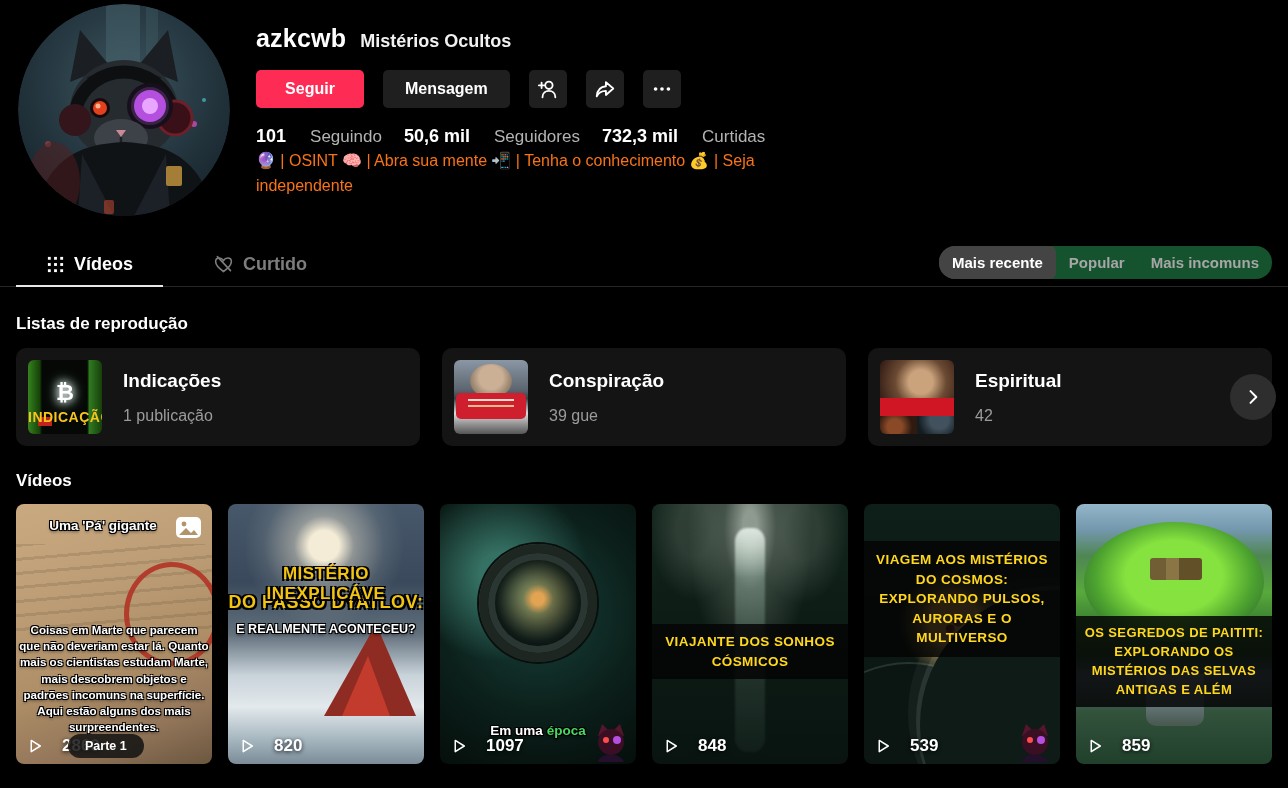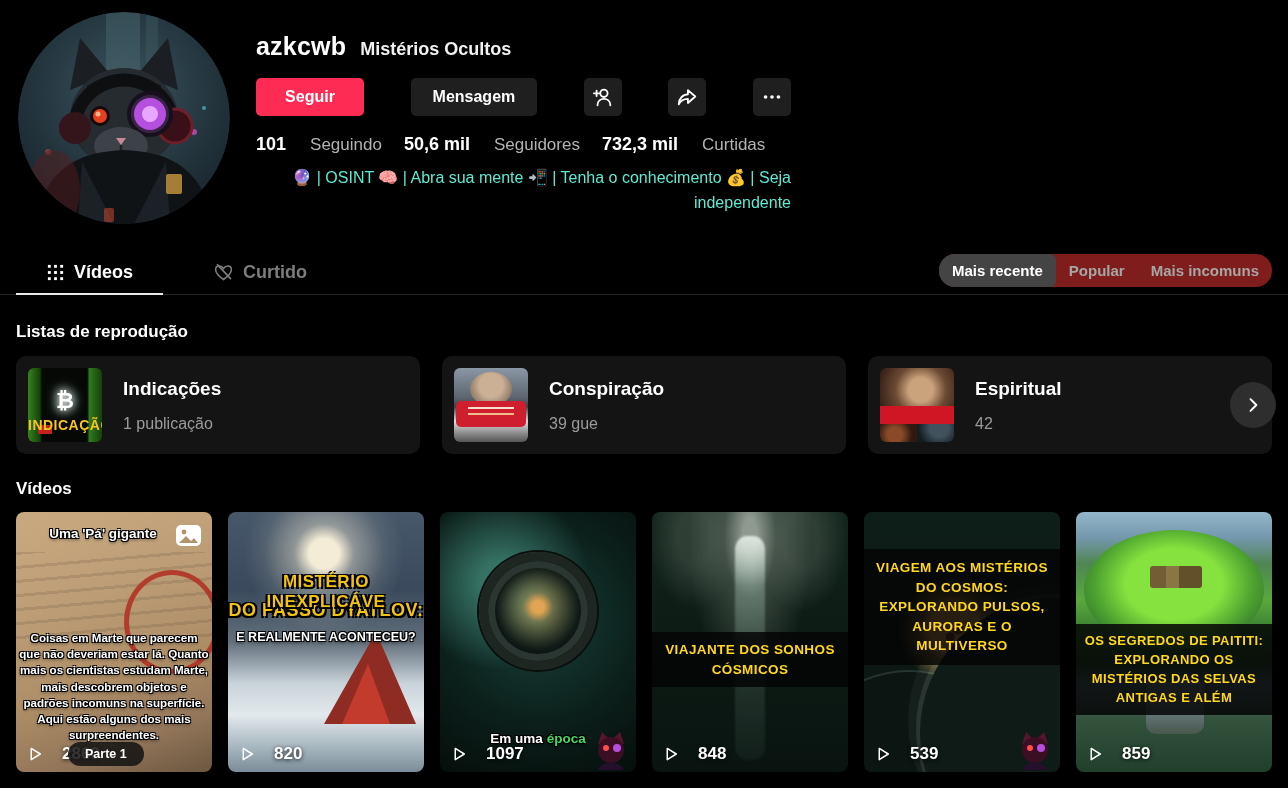--- a/index.html
+++ b/index.html
@@ -1,45 +1,45 @@
 <!DOCTYPE html>
 <html><head>
 <meta charset="utf-8">
 <style>
   * { margin:0; padding:0; box-sizing:border-box; }
   html,body { width:1288px; height:788px; background:#000; overflow:hidden;
               font-family:"Liberation Sans", sans-serif; color:#fff; }
 
   
-  .header { display:flex; gap:26px; padding:12px 0 0 18px; }
+  .header { display:flex; gap:26px; padding:4px 0 0 18px; }
   .avatar { width:212px; height:212px; border-radius:50%; overflow:hidden; flex-shrink:0; }
   .info { padding-top:20px; }
   .title-row { display:flex; align-items:baseline; gap:14px; }
   .username { font-size:25px; font-weight:700; letter-spacing:.2px; }
   .nickname { font-size:18px; font-weight:600; color:#f1f1f1; }
-  .btn-row { display:flex; gap:9px; margin-top:17px;justify-content:space-between; }
+  .btn-row { display:flex; gap:19px; margin-top:17px; }
   .btn { border:none; cursor:pointer; font-family:inherit; font-weight:700; font-size:16px;
          border-radius:5px; height:38px; display:flex; align-items:center; justify-content:center; }
   .btn-follow { background:#fe2c55; color:#fff; width:108px; }
   .btn-message { background:#1f1f1f; color:#fff; padding:0 22px; }
   .btn-icon { background:#1f1f1f; width:38px; }
   .stats { display:flex; gap:22px; margin-top:18px; align-items:baseline; }
   .stat { display:flex; gap:24px; align-items:baseline; }
   .stat b { font-size:18px; font-weight:700; }
   .stat span { font-size:17px; color:#b3b3b3; }
-  .bio { margin-top:11px; width:535px; font-size:16px; line-height:1.55; color:#5eead4;text-align:right; }
+  .bio { margin-top:2px; width:535px; font-size:16px; line-height:1.55; color:#f97316; }
 
   
   .tabbar { position:relative; margin-top:27px; height:44px; border-bottom:1px solid #262626; display:flex; }
   .tab { position:relative; height:100%; display:flex; align-items:center; justify-content:center;
          gap:9px; font-size:18px; font-weight:700; cursor:pointer; }
   .tab-videos { width:147px; margin-left:16px; color:#fff; }
   .tab-videos::after { content:""; position:absolute; left:0; right:0; bottom:-1px; height:2px; background:#e8e8e8; }
   .tab-liked { width:150px; margin-left:22px; color:#7d7d7d; }
-  .seg { position:absolute; right:16px; top:3px; display:flex; background:#7f1d1d; border-radius:16px; overflow:hidden; }
+  .seg { position:absolute; right:16px; top:3px; display:flex; background:#14532d; border-radius:16px; overflow:hidden; }
   .seg > div { padding:8px 13px; font-size:15px; font-weight:700; color:#a6a6a6; cursor:pointer; }
   .seg .active { background:#444; color:#fff; border-radius:6px; }
 
   
   .section-h { padding:0 16px; font-size:17px; font-weight:700; }
   .pl-head { margin-top:27px; }
   .pl-row { position:relative; margin:14px 16px 0; display:grid; grid-template-columns:repeat(3,1fr); gap:22px; }
   .pl-card { background:#141414; border-radius:10px; height:98px; display:flex; align-items:center;
              padding:12px; gap:21px; cursor:pointer; }
   .pl-thumb { width:74px; height:74px; border-radius:6px; overflow:hidden; position:relative; flex-shrink:0; }

